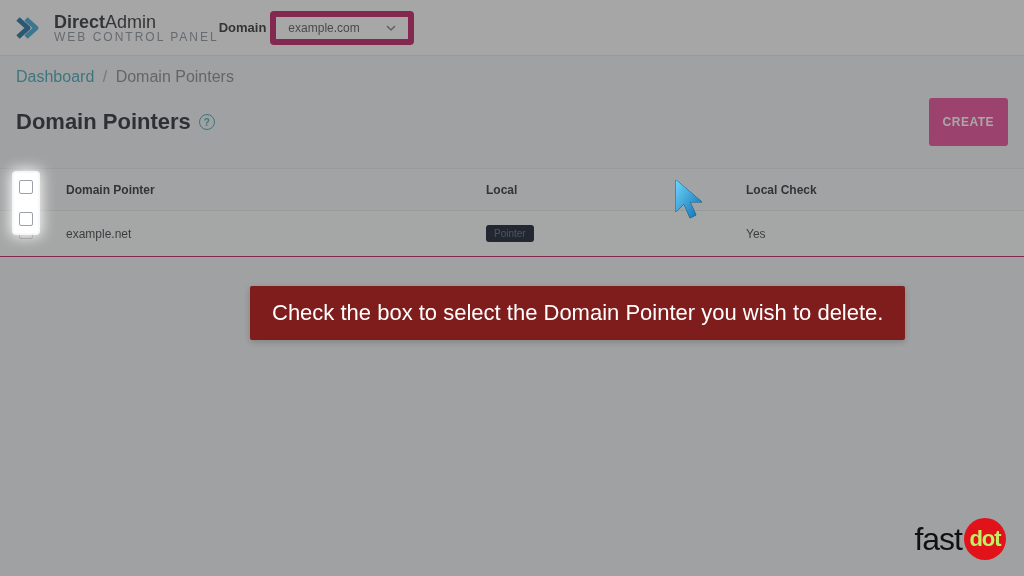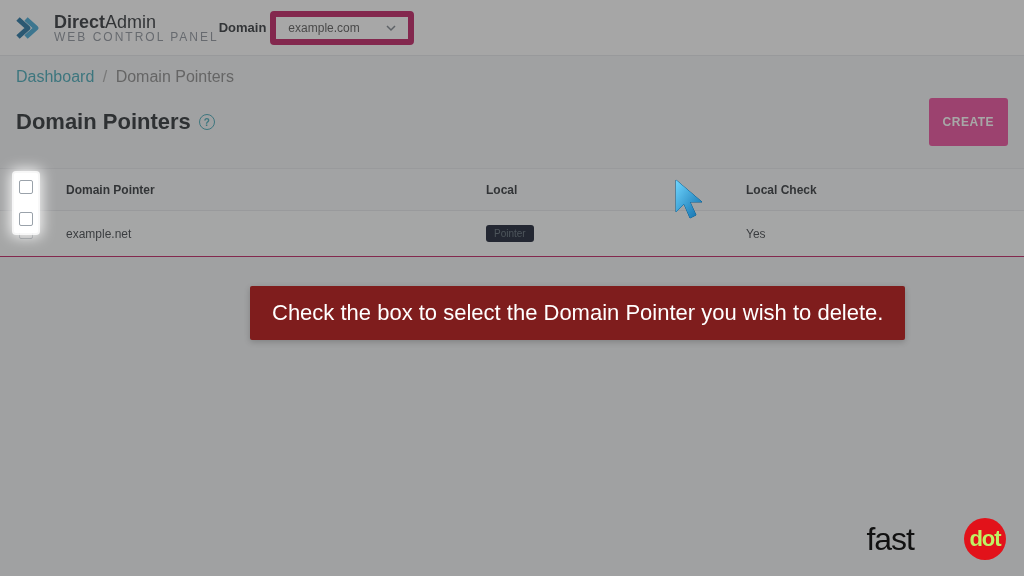--- a/index.html
+++ b/index.html
@@ -37,21 +37,21 @@
   .col-check { width:44px; text-align:center; }
   .chk { width:14px; height:14px; border:1.5px solid #9aa2aa; border-radius:2px; display:inline-block; background:#fff; }
   .pointer-badge { display:inline-block; background:#0f172a; color:#5c6a76; font-size:10px; border-radius:3px; padding:3px 8px; }
   
   .highlight-col { position:absolute; left:14px; top:173px; width:24px; height:60px; background:#fff; z-index:10; border-radius:2px; box-shadow:0 0 0 2px rgba(255,255,255,0.8), 0 0 14px 4px rgba(255,255,255,0.9); display:flex; flex-direction:column; align-items:center; }
   .highlight-col .chk { margin-top:7px; }
   .highlight-col .chk + .chk { margin-top:18px; }
   .cursor { position:absolute; left:674px; top:178px; z-index:11; }
   .tip { position:absolute; left:250px; top:258px; z-index:11; background:#7f1d1d; color:#fff; font-size:22px; padding:14px 22px; border-radius:2px; box-shadow:0 2px 6px rgba(0,0,0,0.2); white-space:nowrap;margin-top:28px; }
   
-  .watermark { position:absolute; right:18px; bottom:16px; z-index:11; display:flex; align-items:center; font-size:32px; font-weight:400; color:#111; letter-spacing:-1px;gap:48px; }
+  .watermark { position:absolute; right:18px; bottom:16px; z-index:11; display:flex; align-items:center; font-size:32px; font-weight:400; color:#111; letter-spacing:-1px; }
   .watermark .dot { width:42px; height:42px; background:#e2121a; border-radius:50%; display:inline-flex; align-items:center; justify-content:center; color:#bef264; font-weight:700; margin-left:2px; font-size:22px; }
 </style>
 </head>
 <body>
 
 <div class="page">
 
   <div class="header">
     <div class="logo">
       <svg width="30" height="30" viewBox="0 0 30 30">

